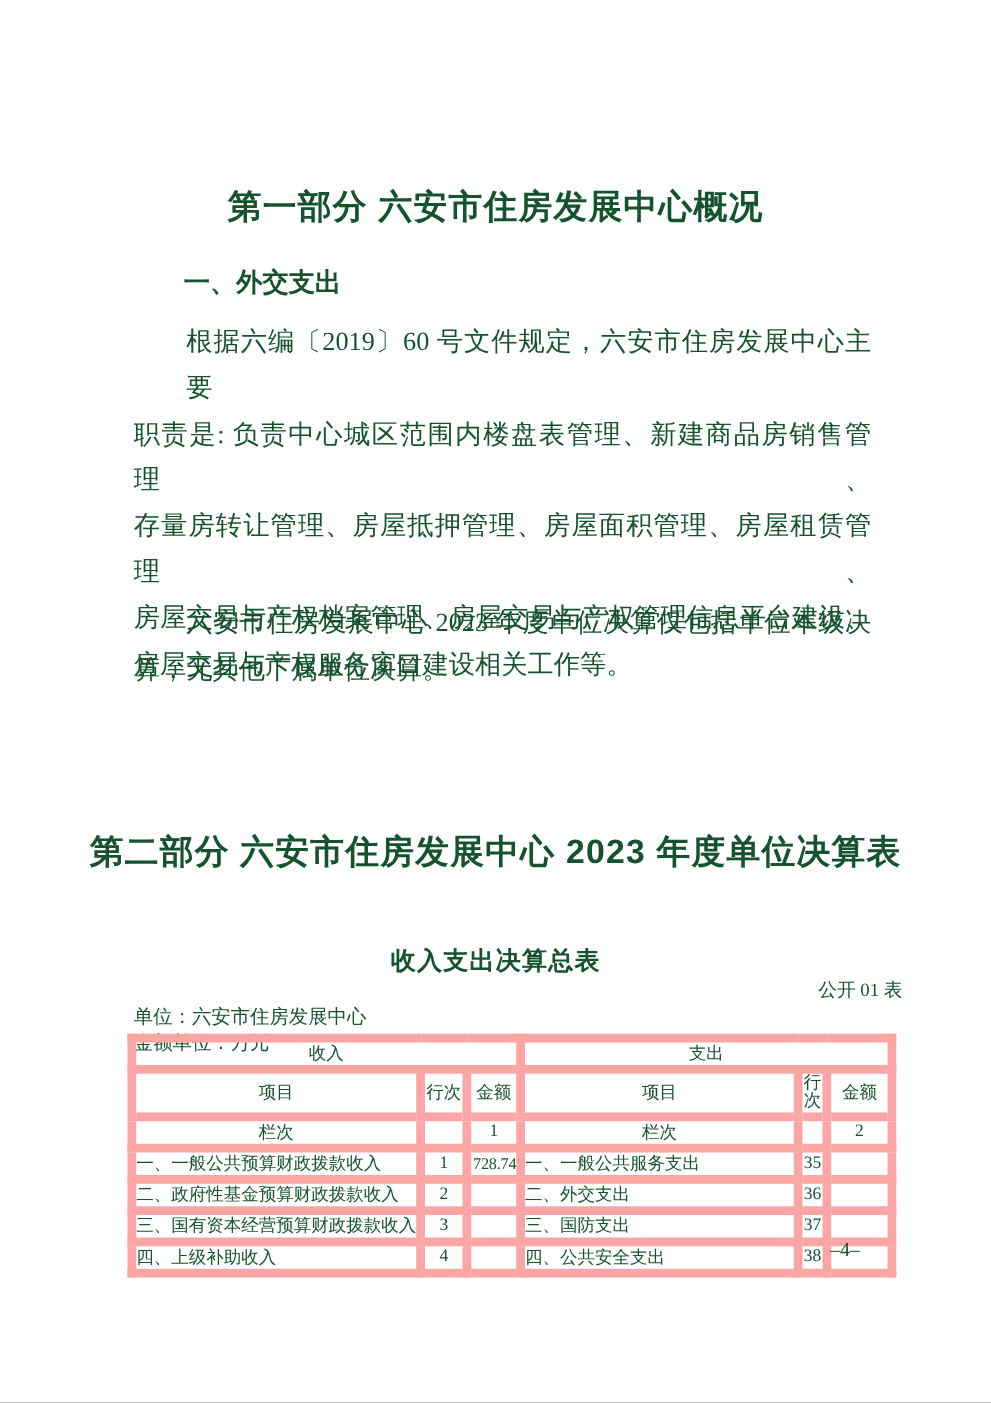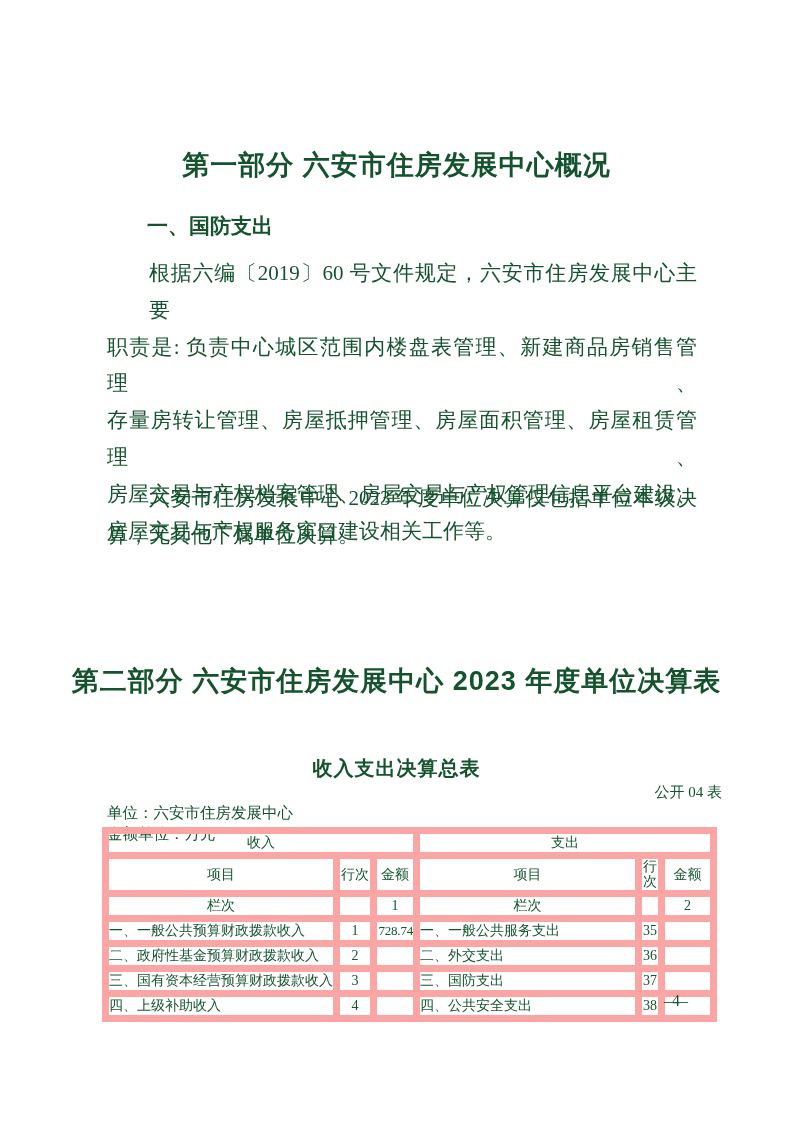--- a/index.html
+++ b/index.html
@@ -111,41 +111,41 @@
     font-size: 16px;
   }
 </style>
 </head>
 <body>
 
 <div class="page">
 
   <div id="part1-title" class="part-title">第一部分 六安市住房发展中心概况</div>
 
-  <div id="sec1" class="section-heading">一、国防支出</div>
+  <div id="sec1" class="section-heading">一、外交支出</div>
 
   <div id="para1" class="para">
     <div class="line first">根据六编〔2019〕60 号文件规定，六安市住房发展中心主要</div>
     <div class="line">职责是: 负责中心城区范围内楼盘表管理、新建商品房销售管理、</div>
     <div class="line">存量房转让管理、房屋抵押管理、房屋面积管理、房屋租赁管理、</div>
     <div class="line">房屋交易与产权档案管理、房屋交易与产权管理信息平台建设、</div>
     <div class="line last">房屋交易与产权服务窗口建设相关工作等。</div>
   </div>
 
 
   <div id="para2" class="para">
     <div class="line first">六安市住房发展中心 2023 年度单位决算仅包括单位本级决</div>
     <div class="line last">算，无其他下属单位决算。</div>
   </div>
 
   <div id="part2-title" class="part-title">第二部分 六安市住房发展中心 2023 年度单位决算表</div>
 
   <div class="table-title">收入支出决算总表</div>
 
-  <div class="table-no">公开 04 表</div>
+  <div class="table-no">公开 01 表</div>
 
   <div class="unit-row">
     <span>单位：六安市住房发展中心</span>
     <span>金额单位：万元</span>
   </div>
 
   <table class="budget">
     <colgroup>
       <col style="width:231px">
         <col style="width:37px">

